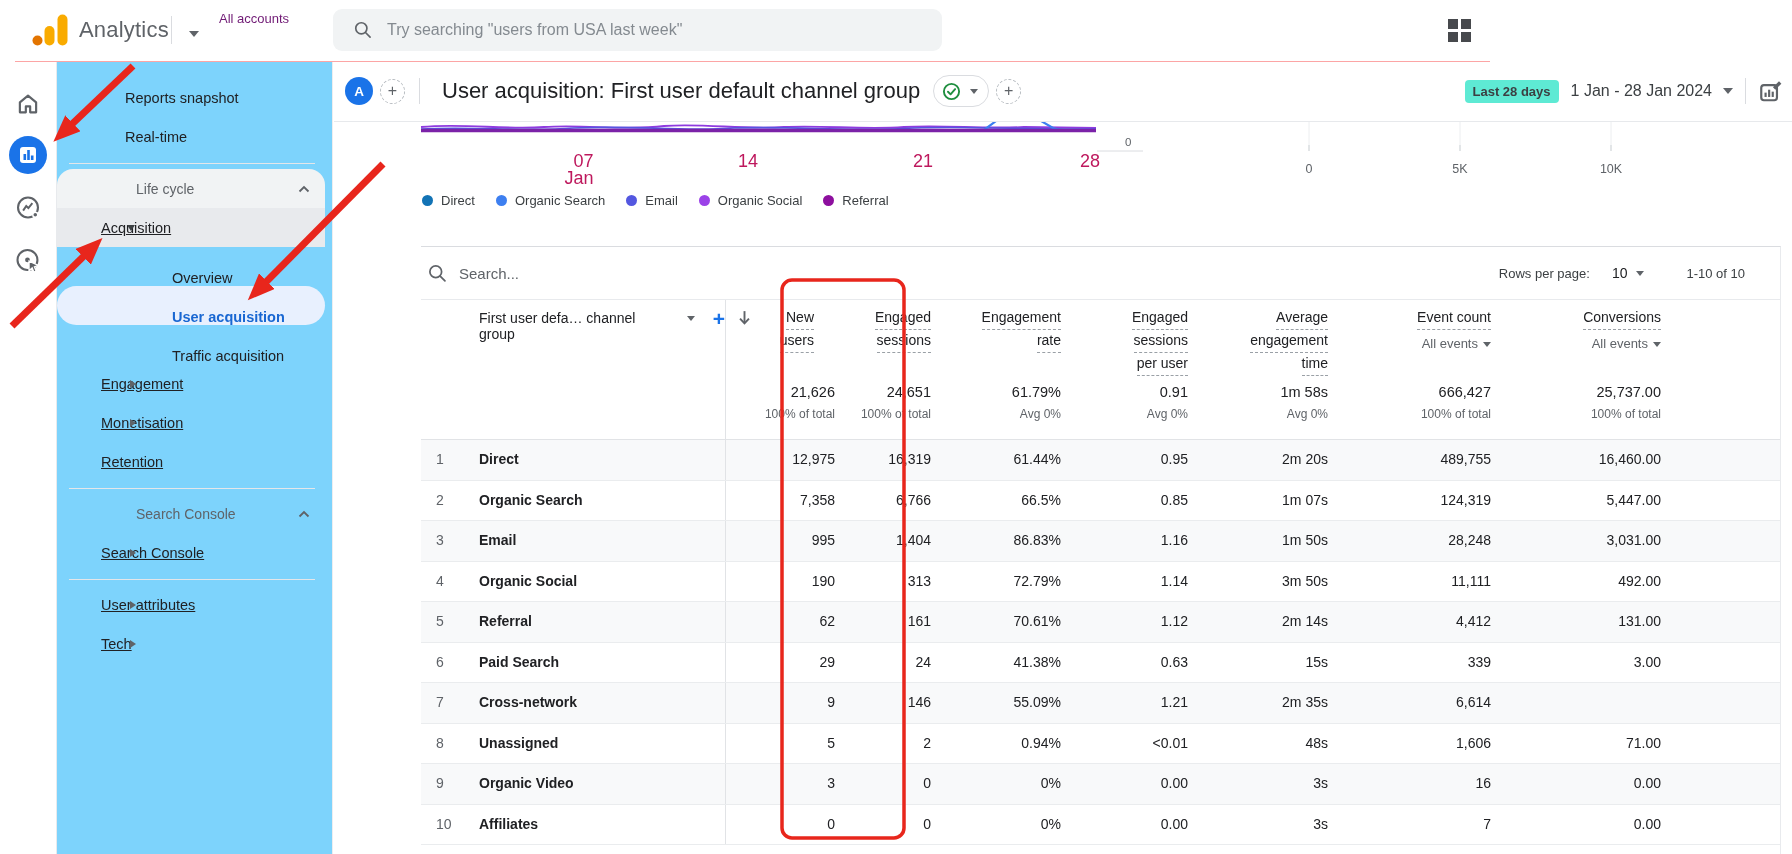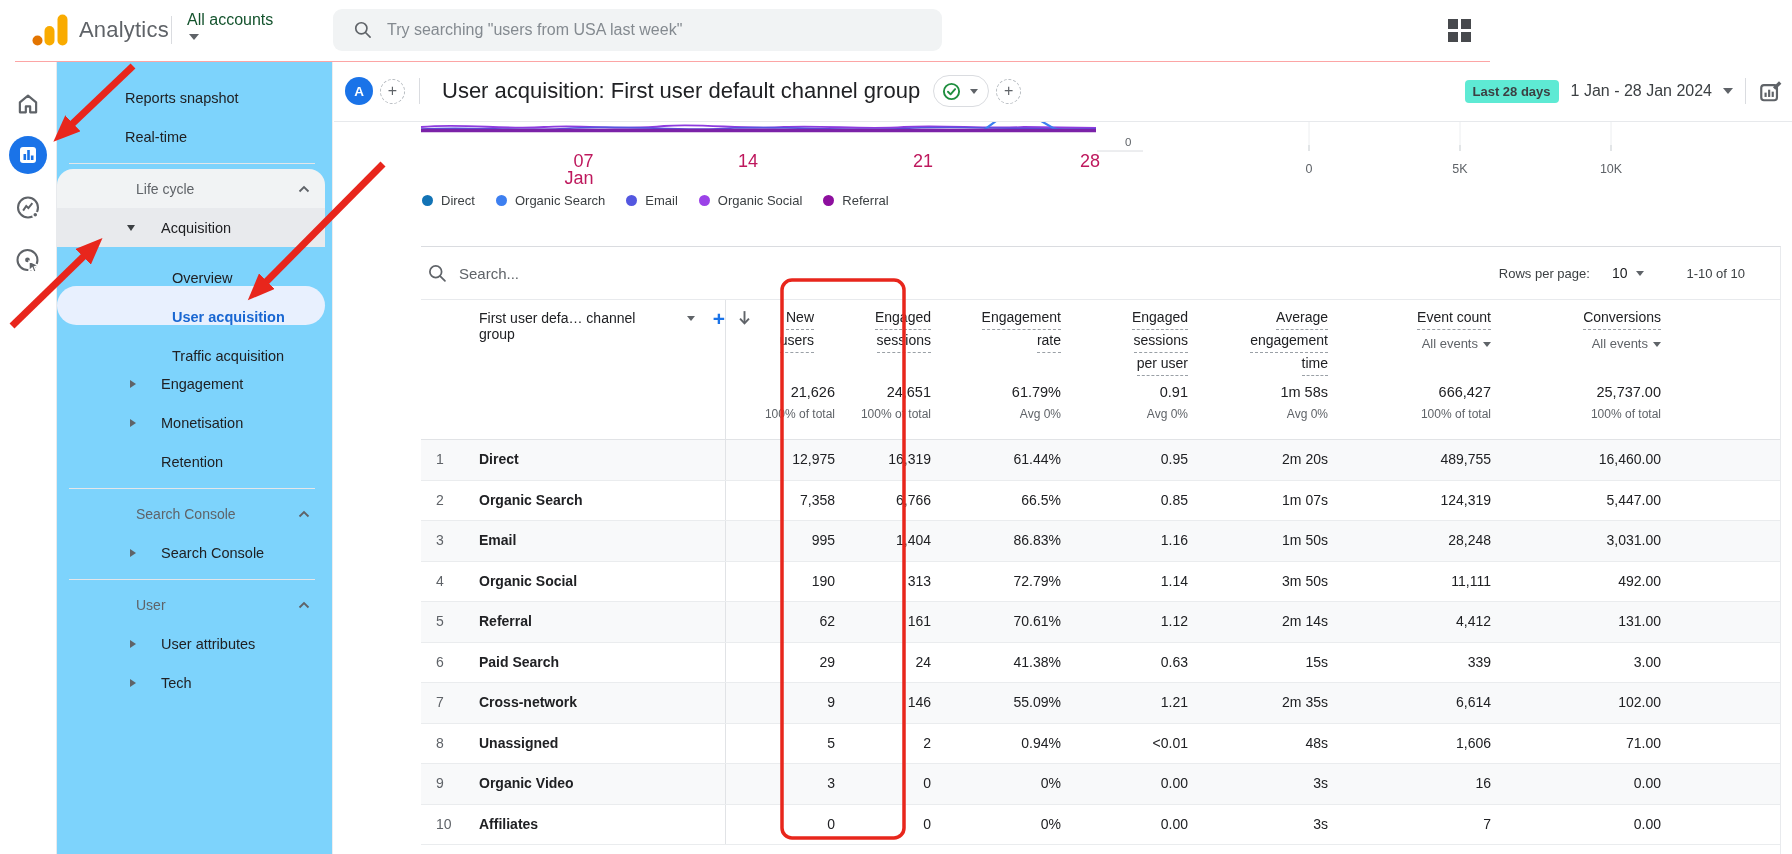--- a/index.html
+++ b/index.html
@@ -4,37 +4,37 @@
 <style>
   html,body{margin:0;padding:0;}
   body{width:1792px;height:854px;overflow:hidden;position:relative;background:#fff;
        font-family:"Liberation Sans","DejaVu Sans",sans-serif;color:#202124;font-size:14px;}
   
   #topbar{position:absolute;left:15px;top:0;width:1475px;height:61px;background:#fff;border-bottom:1px solid #fca5a5;z-index:5;}
   .logo-wrap{position:absolute;left:14px;top:13px;display:flex;align-items:center;gap:10px;}
   .logo-text{font-size:22px;color:#5f6368;letter-spacing:.2px;}
   .tb-divider{position:absolute;left:156px;top:16px;width:1px;height:28px;background:#dadce0;}
   .acct{position:absolute;left:172px;top:11px;display:flex;flex-direction:column;align-items:flex-start;cursor:pointer;}
-  .acct-label{font-size:16px;color:#14532d;}
+  .acct-label{font-size:13px;color:#701a75;margin-left:32px;}
   .caret-down{width:0;height:0;border-left:5px solid transparent;border-right:5px solid transparent;border-top:6px solid #5f6368;}
   .acct .caret-down{margin-top:5px;margin-left:2px;}
   .search-pill{position:absolute;left:318px;top:9px;width:609px;height:42px;background:#f1f3f4;border-radius:9px;display:flex;align-items:center;padding-left:20px;box-sizing:border-box;}
   .search-ph{color:#848a90;font-size:16px;margin-left:14px;}
   .apps-grid{position:absolute;right:18px;top:19px;width:24px;height:24px;display:grid;grid-template-columns:10px 10px;grid-template-rows:10px 10px;gap:3px;cursor:pointer;}
   .apps-grid span{background:#47494d;}
   
   #rail{position:absolute;left:0;top:61px;width:56px;bottom:0;background:#fff;border-right:1px solid #e8eaed;z-index:4;}
   .rail-ic{position:absolute;left:50%;transform:translateX(-50%);cursor:pointer;}
   .reports-circle{width:38px;height:38px;border-radius:50%;background:#1a73e8;display:flex;align-items:center;justify-content:center;}
   
   #sidenav{position:absolute;left:57px;top:61px;width:276px;bottom:0;background:#7dd3fc;border-right:1px solid #ededef;padding-top:17px;box-sizing:border-box;z-index:3;}
   .sn-row{height:39px;display:flex;align-items:center;position:relative;width:268px;font-size:14.5px;color:#202124;cursor:pointer;box-sizing:border-box;}
   .sn-row .lbl{white-space:nowrap;}
   .sn-ind0{padding-left:68px;}
-  .sn-ind1{padding-left:104px;}
+  .sn-ind1{padding-left:44px;text-decoration:underline;}
   .sn-ind2{padding-left:115px;align-items:flex-end;}
   .sn-arrow{position:absolute;left:73px;top:50%;transform:translateY(-50%);width:0;height:0;}
   .sn-arrow.right{border-top:4.5px solid transparent;border-bottom:4.5px solid transparent;border-left:6px solid #5f6368;}
   .sn-arrow.down{border-left:4.5px solid transparent;border-right:4.5px solid transparent;border-top:6px solid #3c4043;left:70px;}
   .sn-header{color:#5f6368;font-size:14px;padding-left:79px;}
   .sn-header .chev{position:absolute;right:15px;top:50%;transform:translateY(-50%);}
   .bg-lifecycle{background:#f1f3f4;border-radius:16px 16px 0 0;}
   .bg-acq{background:#e8eaed;}
   .sn-selected{background:#e8f0fe;border-radius:21px;color:#1967d2;font-weight:bold;}
   .sn-divider{height:1px;background:#e4e6e9;margin:7px 10px 5px 12px;width:246px;}
@@ -192,26 +192,20 @@
       <span class="lbl">Search Console</span>
       <svg class="chev" width="12" height="8" viewBox="0 0 12 8">
         <polyline points="1.5,6.5 6,2 10.5,6.5" fill="none" stroke="#5f6368" stroke-width="1.8"></polyline>
       </svg>
     </div>
     <div class="sn-row sn-ind1">
       <span class="sn-arrow right"></span>
       <span class="lbl">Search Console</span>
     </div>
     <div class="sn-divider"></div>
-    <div class="sn-row sn-header">
-      <span class="lbl">User</span>
-      <svg class="chev" width="12" height="8" viewBox="0 0 12 8">
-        <polyline points="1.5,6.5 6,2 10.5,6.5" fill="none" stroke="#5f6368" stroke-width="1.8"></polyline>
-      </svg>
-    </div>
     <div class="sn-row sn-ind1">
       <span class="sn-arrow right"></span>
       <span class="lbl">User attributes</span>
     </div>
     <div class="sn-row sn-ind1">
       <span class="sn-arrow right"></span>
       <span class="lbl">Tech</span>
     </div>
   </div>
 
@@ -411,21 +405,20 @@
         </div>
         <div class="tgrid brow alt">
           <div class="bcell rank">7</div>
           <div class="bcell chan">Cross-network</div>
           <div class="bcell col-nu">9</div>
           <div class="bcell">146</div>
           <div class="bcell">55.09%</div>
           <div class="bcell">1.21</div>
           <div class="bcell">2m 35s</div>
           <div class="bcell">6,614</div>
-          <div class="bcell">102.00</div>
         </div>
         <div class="tgrid brow">
           <div class="bcell rank">8</div>
           <div class="bcell chan">Unassigned</div>
           <div class="bcell col-nu">5</div>
           <div class="bcell">2</div>
           <div class="bcell">0.94%</div>
           <div class="bcell">&lt;0.01</div>
           <div class="bcell">48s</div>
           <div class="bcell">1,606</div>

